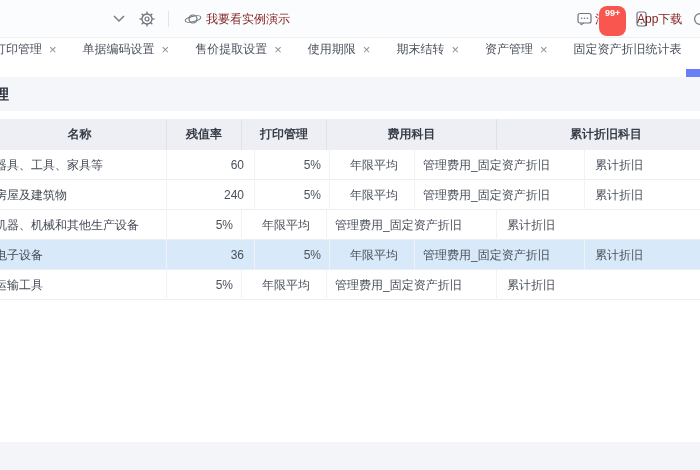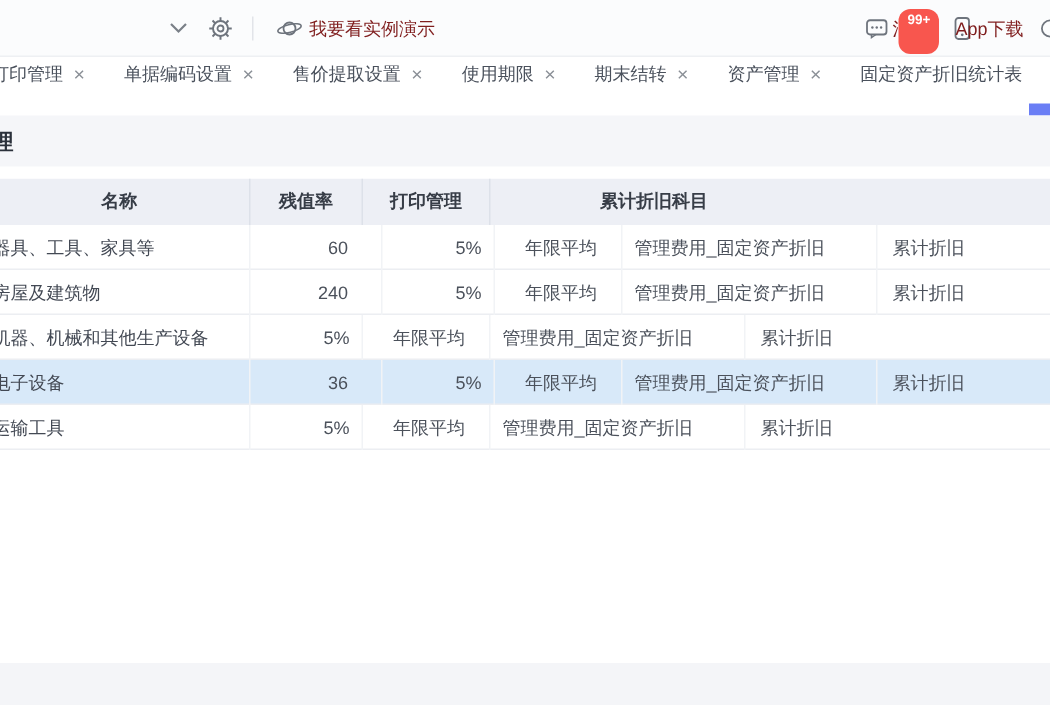--- a/index.html
+++ b/index.html
@@ -43,21 +43,21 @@
         color:#373d47; border-right:1px solid #dde1e9; height:31px; white-space:nowrap; overflow:hidden; }
   .th:last-child { border-right:none; }
   .trow { height:30px; border-bottom:1px solid #eceef2; background:#fff; cursor:pointer; }
   .trow.selected { background:var(--selected-bg,#d8e9f9); }
   .td { display:flex; align-items:center; font-size:12px; color:#4b515b;
         border-right:1px solid #f1f3f6; height:30px; white-space:nowrap; overflow:hidden; }
   .td:last-child { border-right:none; }
   .c0 { width:174px; } .c1 { width:88px; } .c2 { width:75px; }
   .c3 { width:85px; } .c4 { width:170px; } .c5 { width:218px; }
   .td.c0 { padding-left:2px; color:#434954; }
-  .td.c1 { justify-content:flex-end; padding-right:22px; }
+  .td.c1 { justify-content:flex-end; padding-right:10px; }
   .td.c2 { justify-content:flex-end; padding-right:8px; }
   .td.c3 { padding-left:20px; }
   .td.c4 { padding-left:8px; }
   .td.c5 { padding-left:10px; }
 
   svg { display:block; }
 </style>
 </head>
 <body>
 
@@ -161,20 +161,21 @@
 
   <div class="content">
     <div class="page-title">理</div>
     <div class="card">
       <div class="table-clip">
         <div class="grid" id="grid">
             <div class="tr thead">
               <div class="th c0">名称</div>
               <div class="th c2">残值率</div>
               <div class="th c3">打印管理</div>
+              <div class="th c4">费用科目</div>
               <div class="th c5">累计折旧科目</div>
             </div>
             <div class="tr trow">
               <div class="td c0">器具、工具、家具等</div>
               <div class="td c1">60</div>
               <div class="td c2">5%</div>
               <div class="td c3">年限平均</div>
               <div class="td c4">管理费用_固定资产折旧</div>
               <div class="td c5">累计折旧</div>
             </div>

